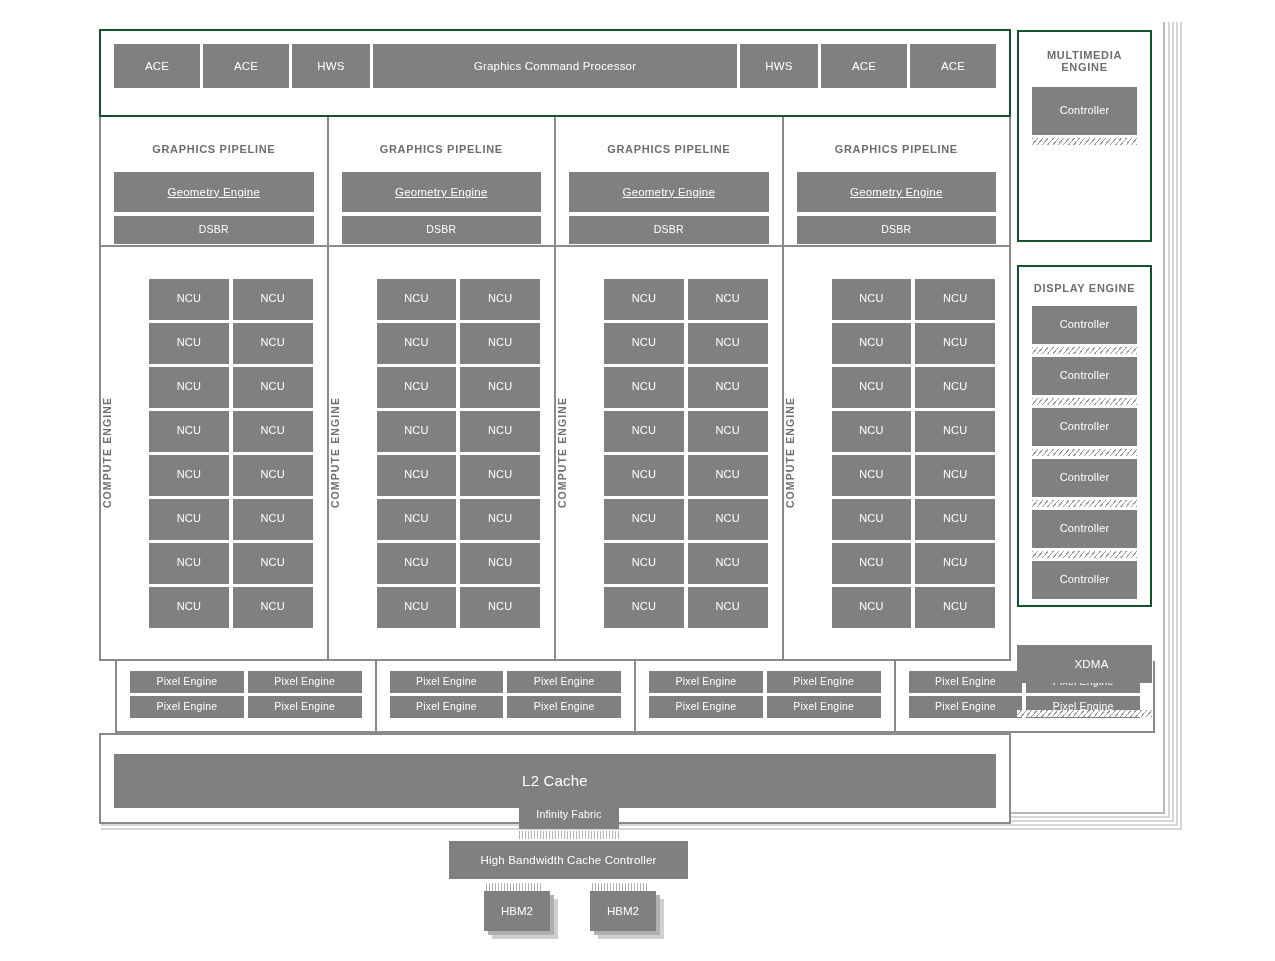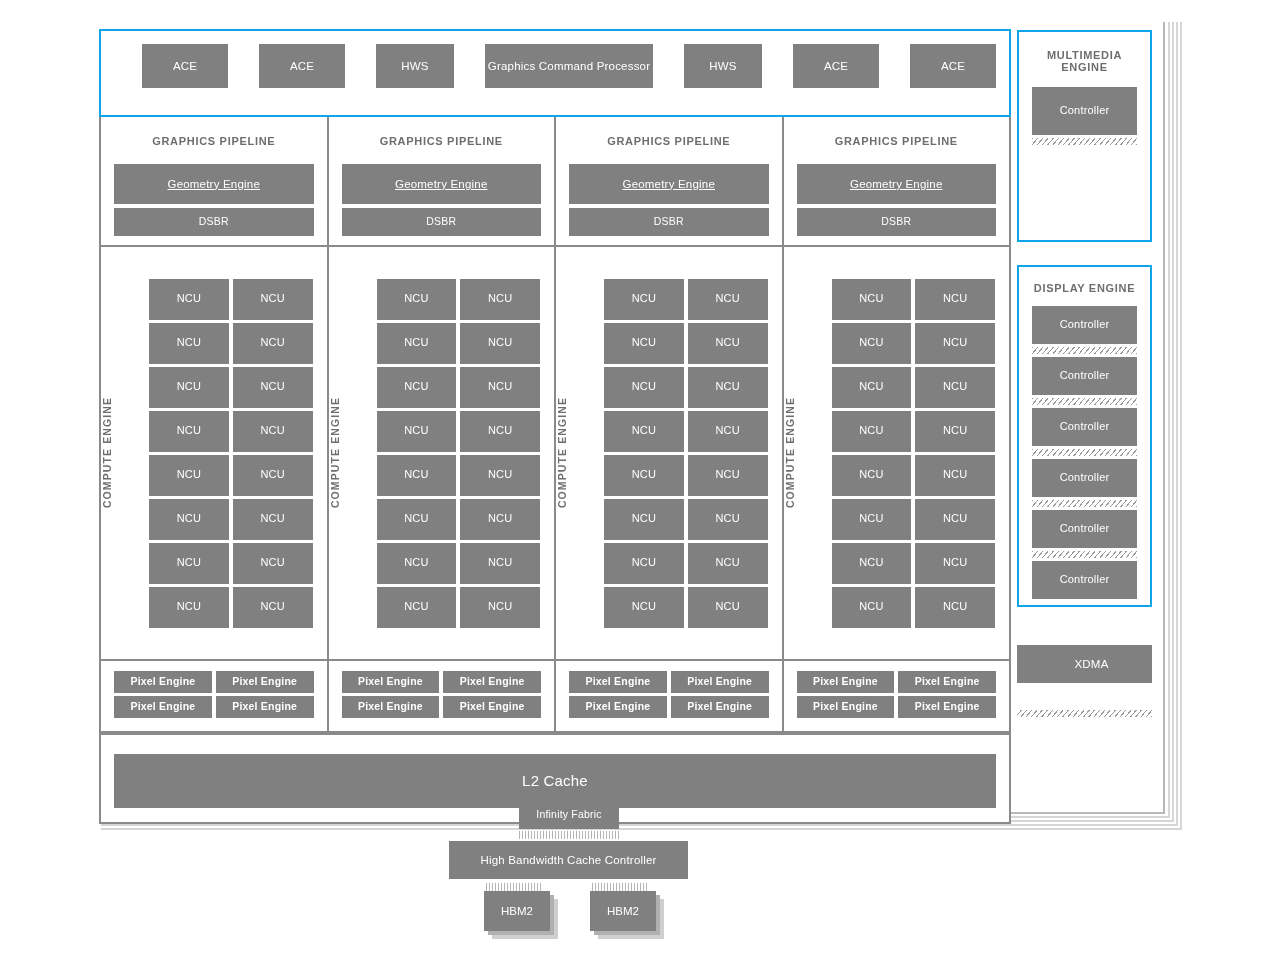--- a/index.html
+++ b/index.html
@@ -17,46 +17,46 @@
     color: #ffffff;
     display: flex;
     align-items: center;
     justify-content: center;
     text-align: center;
     font-size: 11.5px;
     letter-spacing: .2px;
     line-height: 1.25;
     white-space: nowrap;
   }
-  .frame { border: 2px solid #0ea5e9; background: #fff; }
+  .frame { border: 2px solid #14532d; background: #fff; }
   .hdr {
     color: #6e6e6e;
     font-size: 11px;
     font-weight: bold;
     letter-spacing: .7px;
     text-align: center;
     white-space: nowrap;
   }
 
   
   #die { position: absolute; left: 99px; top: 29px; width: 912px; height: 766px; }
 
   
   #cmd-panel { position: absolute; left: 0; top: 0; width: 912px; height: 88px; }
   #cmd-row { position: absolute; left: 13px; top: 13px; right: 13px; height: 44px; display: flex; gap: 3px; }
-  #cmd-row .blk { height: 44px; margin-left: 28px; }
+  #cmd-row .blk { height: 44px; }
   .ace  { width: 86px; }
   .hws  { width: 78px; }
   .gcp  { flex: 1; }
   #wgd { position: absolute; left: 13px; top: 60px; right: 13px; height: 20px; font-size: 10.5px; }
 
   
   #gp-row { position: absolute; left: 0; top: 88px; width: 912px; height: 130px; display: flex; }
   .gp-cell { flex: 1; border: 2px solid #8a8a8a; border-top: none; border-right: none; background: #fff;
-             position: relative; padding: 0 13px; }
+             position: relative; padding: 8px 13px; }
   .gp-cell:first-child { border-left: 2px solid #8a8a8a; }
   .gp-cell:last-child  { border-right: 2px solid #8a8a8a; }
   .gp-title { margin-top: 18px; }
   .geom { height: 40px; margin-top: 17px; text-decoration: underline; }
   .dsbr { height: 28px; margin-top: 4px; font-size: 10.5px; }
 
   
   #ce-row { position: absolute; left: 0; top: 218px; width: 912px; height: 414px; display: flex; }
   .ce-cell { flex: 1; border: 2px solid #8a8a8a; border-top: none; border-right: none; background: #fff;
              display: flex; align-items: center; }
@@ -64,21 +64,21 @@
   .ce-cell:last-child  { border-right: 2px solid #8a8a8a; }
   .ce-label {
     writing-mode: vertical-rl; transform: rotate(180deg);
     color: #6e6e6e; font-size: 10.5px; font-weight: bold; letter-spacing: 1.1px;
     width: 48px; text-align: center; white-space: nowrap; flex: none;
   }
   .ncu-grid { flex: 1; display: grid; grid-template-columns: 1fr 1fr; gap: 3px 4px; padding-right: 14px; }
   .ncu { height: 41px; font-size: 11px; }
 
   
-  #px-row { position: absolute; left: 0; top: 632px; width: 912px; height: 72px; display: flex; font-weight: bold; }
+  #px-row { position: absolute; left: 16px; top: 632px; width: 1040px; height: 72px; display: flex; }
   .px-cell { flex: 1; border: 2px solid #8a8a8a; border-top: none; border-right: none; background: #fff;
              padding: 10px 13px; }
   .px-cell:first-child { border-left: 2px solid #8a8a8a; }
   .px-cell:last-child  { border-right: 2px solid #8a8a8a; }
   .px-grid { display: grid; grid-template-columns: 1fr 1fr; gap: 3px 4px; }
   .px { height: 22px; font-size: 10.5px; }
 
   
   #l2-panel { position: absolute; left: 0; top: 704px; width: 912px; height: 91px;
               border: 2px solid #8a8a8a; background: #fff; }

